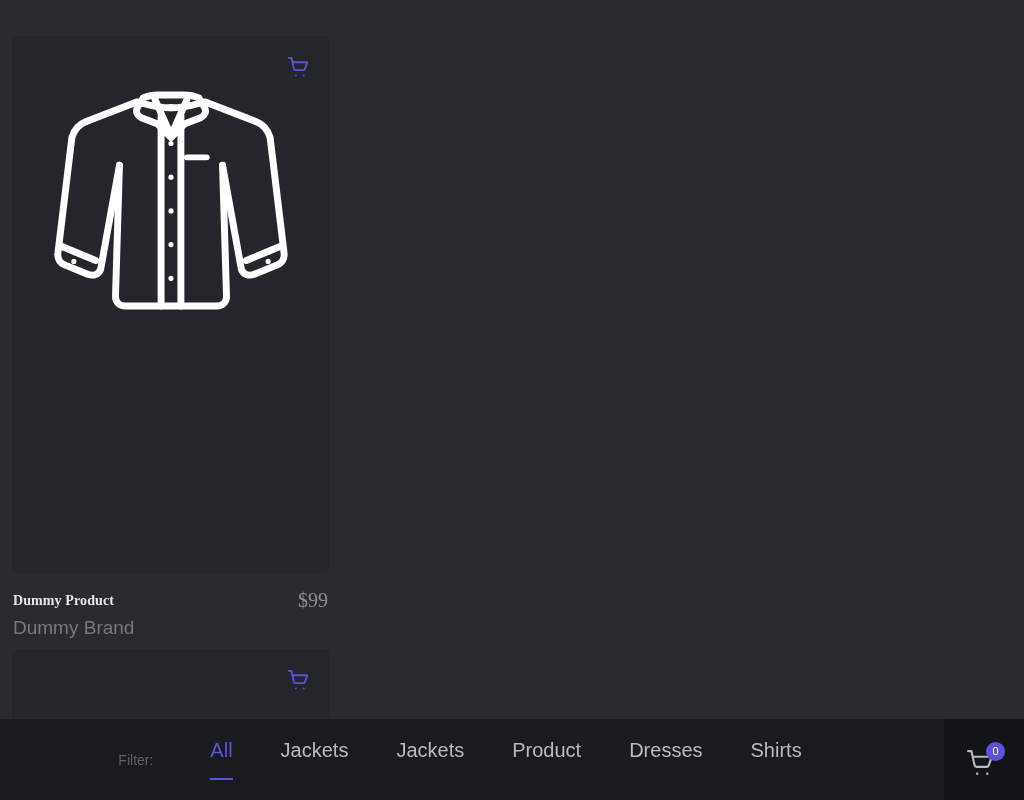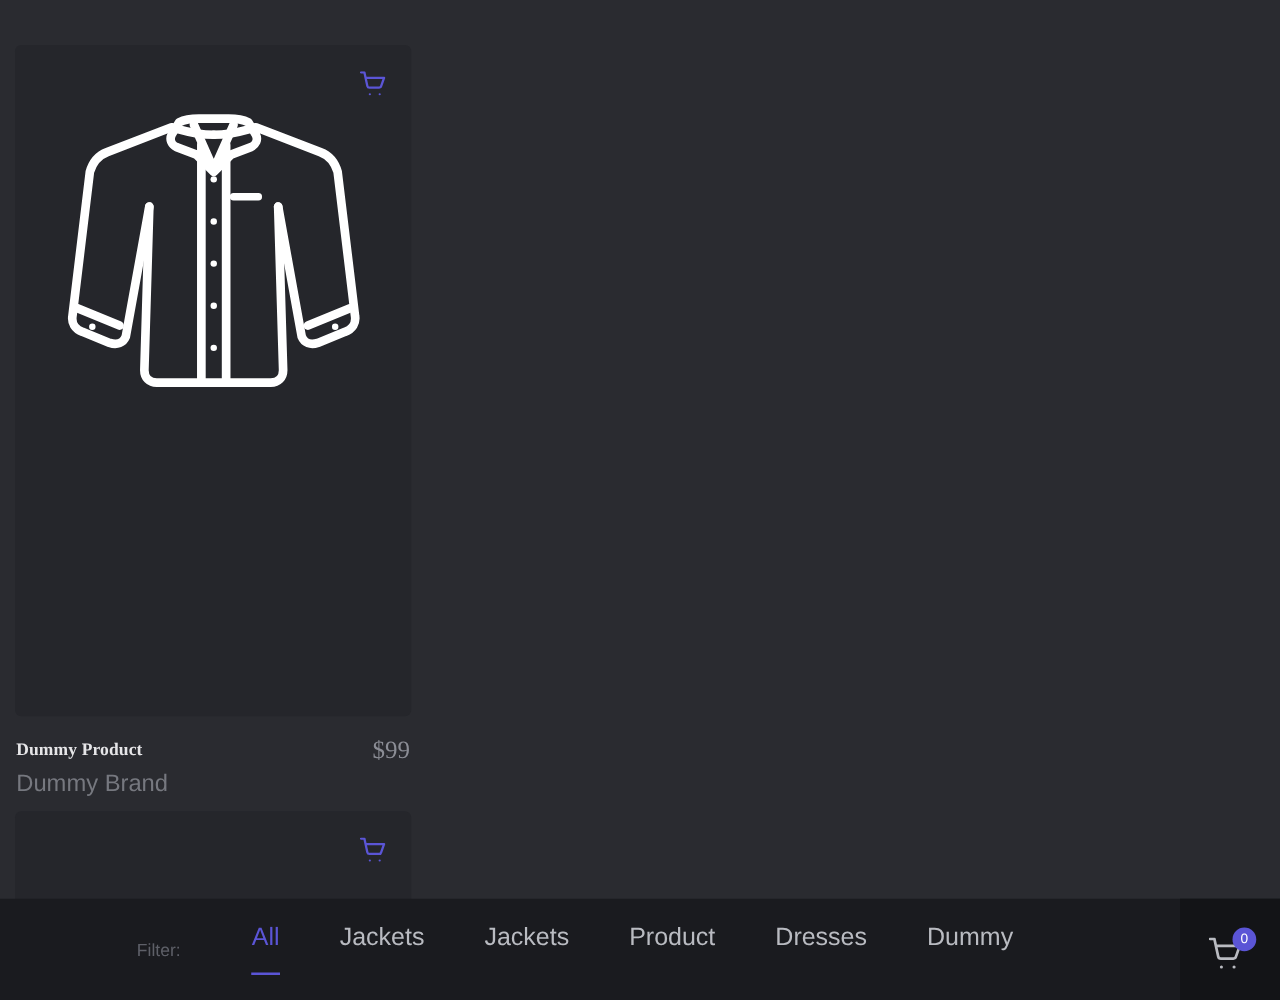--- a/index.html
+++ b/index.html
@@ -210,21 +210,21 @@
 
   <div class="bottombar">
     <div class="bottombar-nav">
       <span class="filter-label">Filter:</span>
 
       <span class="filter-item active">All</span>
       <span class="filter-item">Jackets</span>
       <span class="filter-item">Jackets</span>
       <span class="filter-item">Product</span>
       <span class="filter-item">Dresses</span>
-      <span class="filter-item">Dummy</span>
+      <span class="filter-item">Shirts</span>
     </div>
 
     <div class="cart-panel">
       <div class="cart-wrap">
         <span>
           <svg viewBox="0 0 24 24" fill="none" stroke="#b9bbc1" stroke-width="1.9" stroke-linecap="round" stroke-linejoin="round">
             <circle cx="9" cy="21" r="1.1" fill="#b9bbc1" stroke="none"></circle>
             <circle cx="18" cy="21" r="1.1" fill="#b9bbc1" stroke="none"></circle>
             <path d="M1 1h3l2.7 12.4a2 2 0 0 0 2 1.6h8.7a2 2 0 0 0 2-1.6L22 6H5.2"></path>
           </svg>

